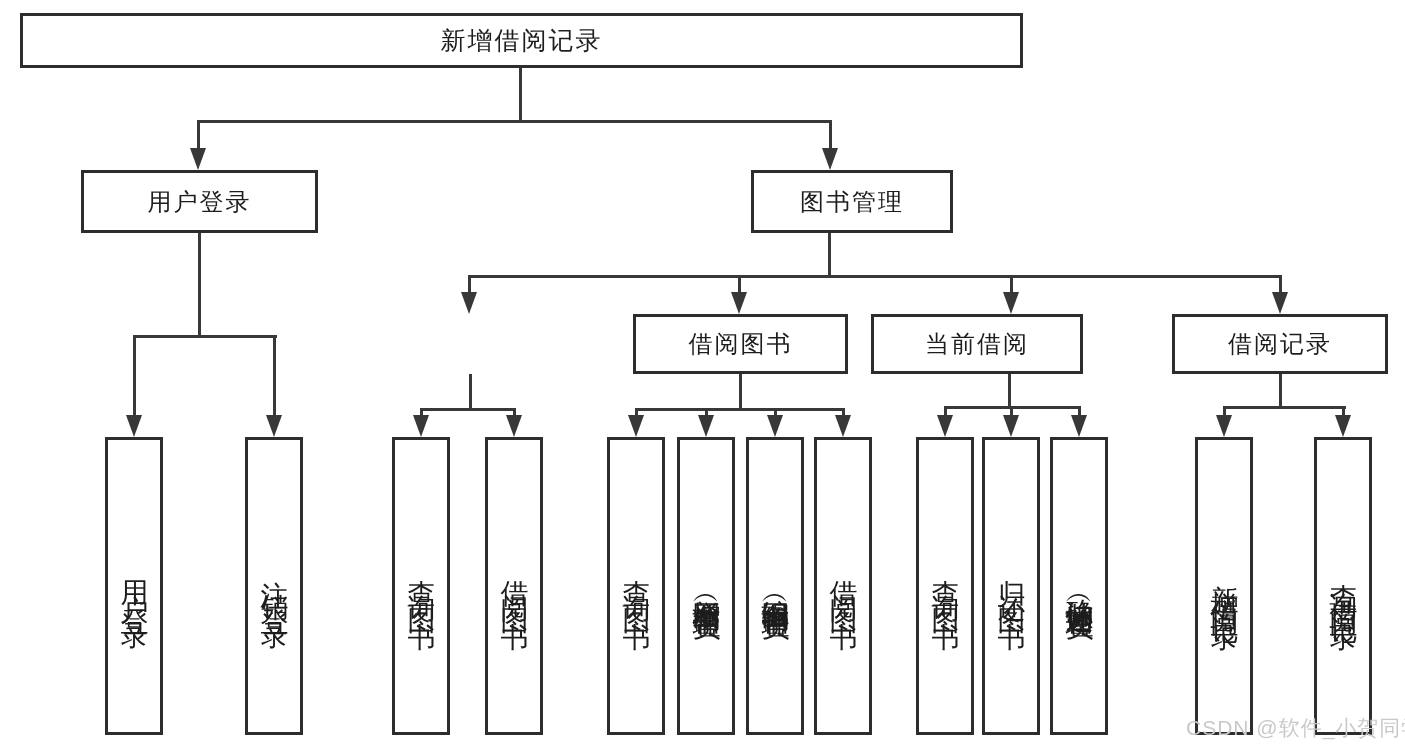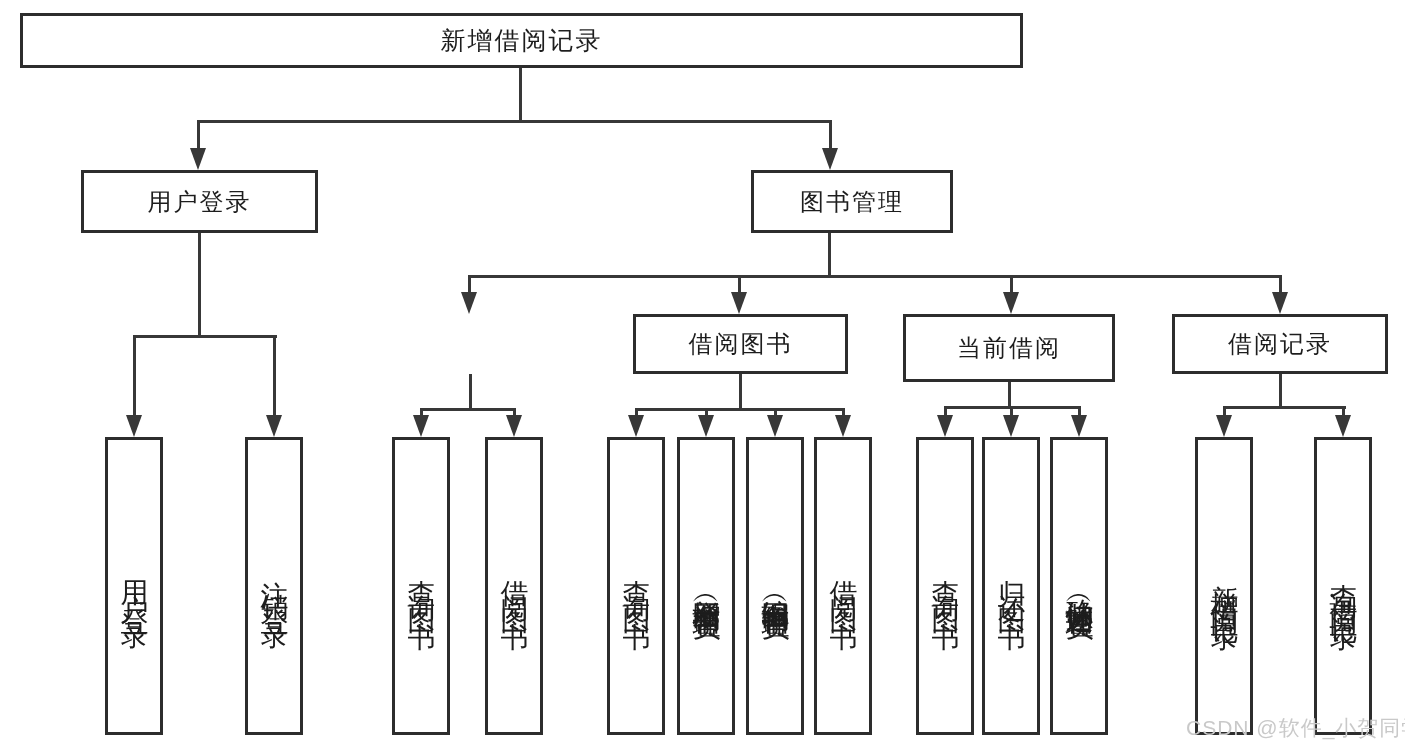--- a/index.html
+++ b/index.html
@@ -36,21 +36,21 @@
 
   <div class="node h root" style="left:20px;top:13px;width:1003px;height:55px">新增借阅记录</div>
 
   <div class="node h" style="left:81px;top:170px;width:237px;height:63px">用户登录</div>
 
   <div class="node h" style="left:751px;top:170px;width:202px;height:63px">图书管理</div>
 
 
   <div class="node h" style="left:633px;top:314px;width:215px;height:60px">借阅图书</div>
 
-  <div class="node h" style="left:903px;top:314px;width:212px;height:68px">当前借阅</div>
+  <div class="node h" style="left:871px;top:314px;width:212px;height:60px">当前借阅</div>
 
   <div class="node h" style="left:1172px;top:314px;width:216px;height:60px">借阅记录</div>
 
   <div class="node v sp4" style="left:105px;top:437px;width:58px;height:298px">用户登录</div>
   <div class="node v sp4" style="left:245px;top:437px;width:58px;height:298px">注销登录</div>
 
   <div class="node v sp4" style="left:392px;top:437px;width:58px;height:298px">查询图书</div>
   <div class="node v sp4" style="left:485px;top:437px;width:58px;height:298px">借阅图书</div>
 
   <div class="node v sp4" style="left:607px;top:437px;width:58px;height:298px">查询图书</div>

